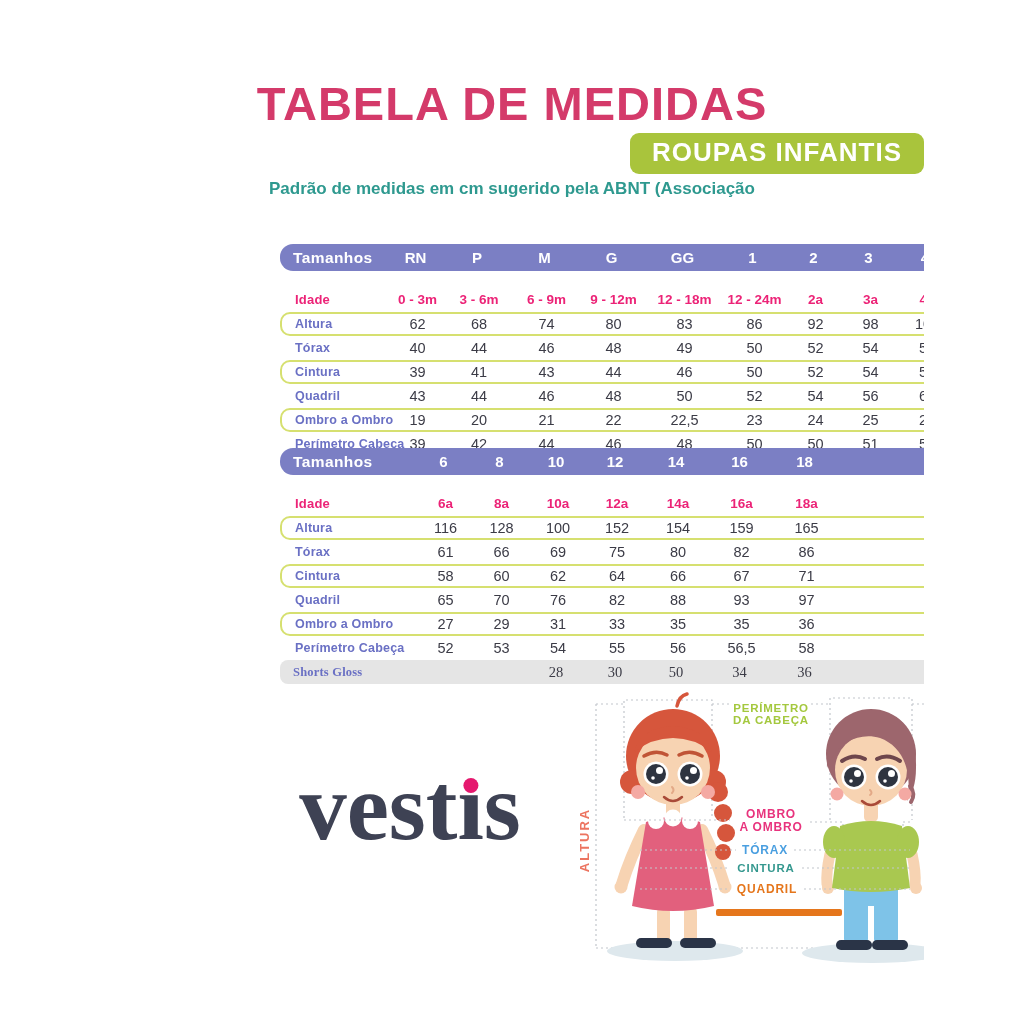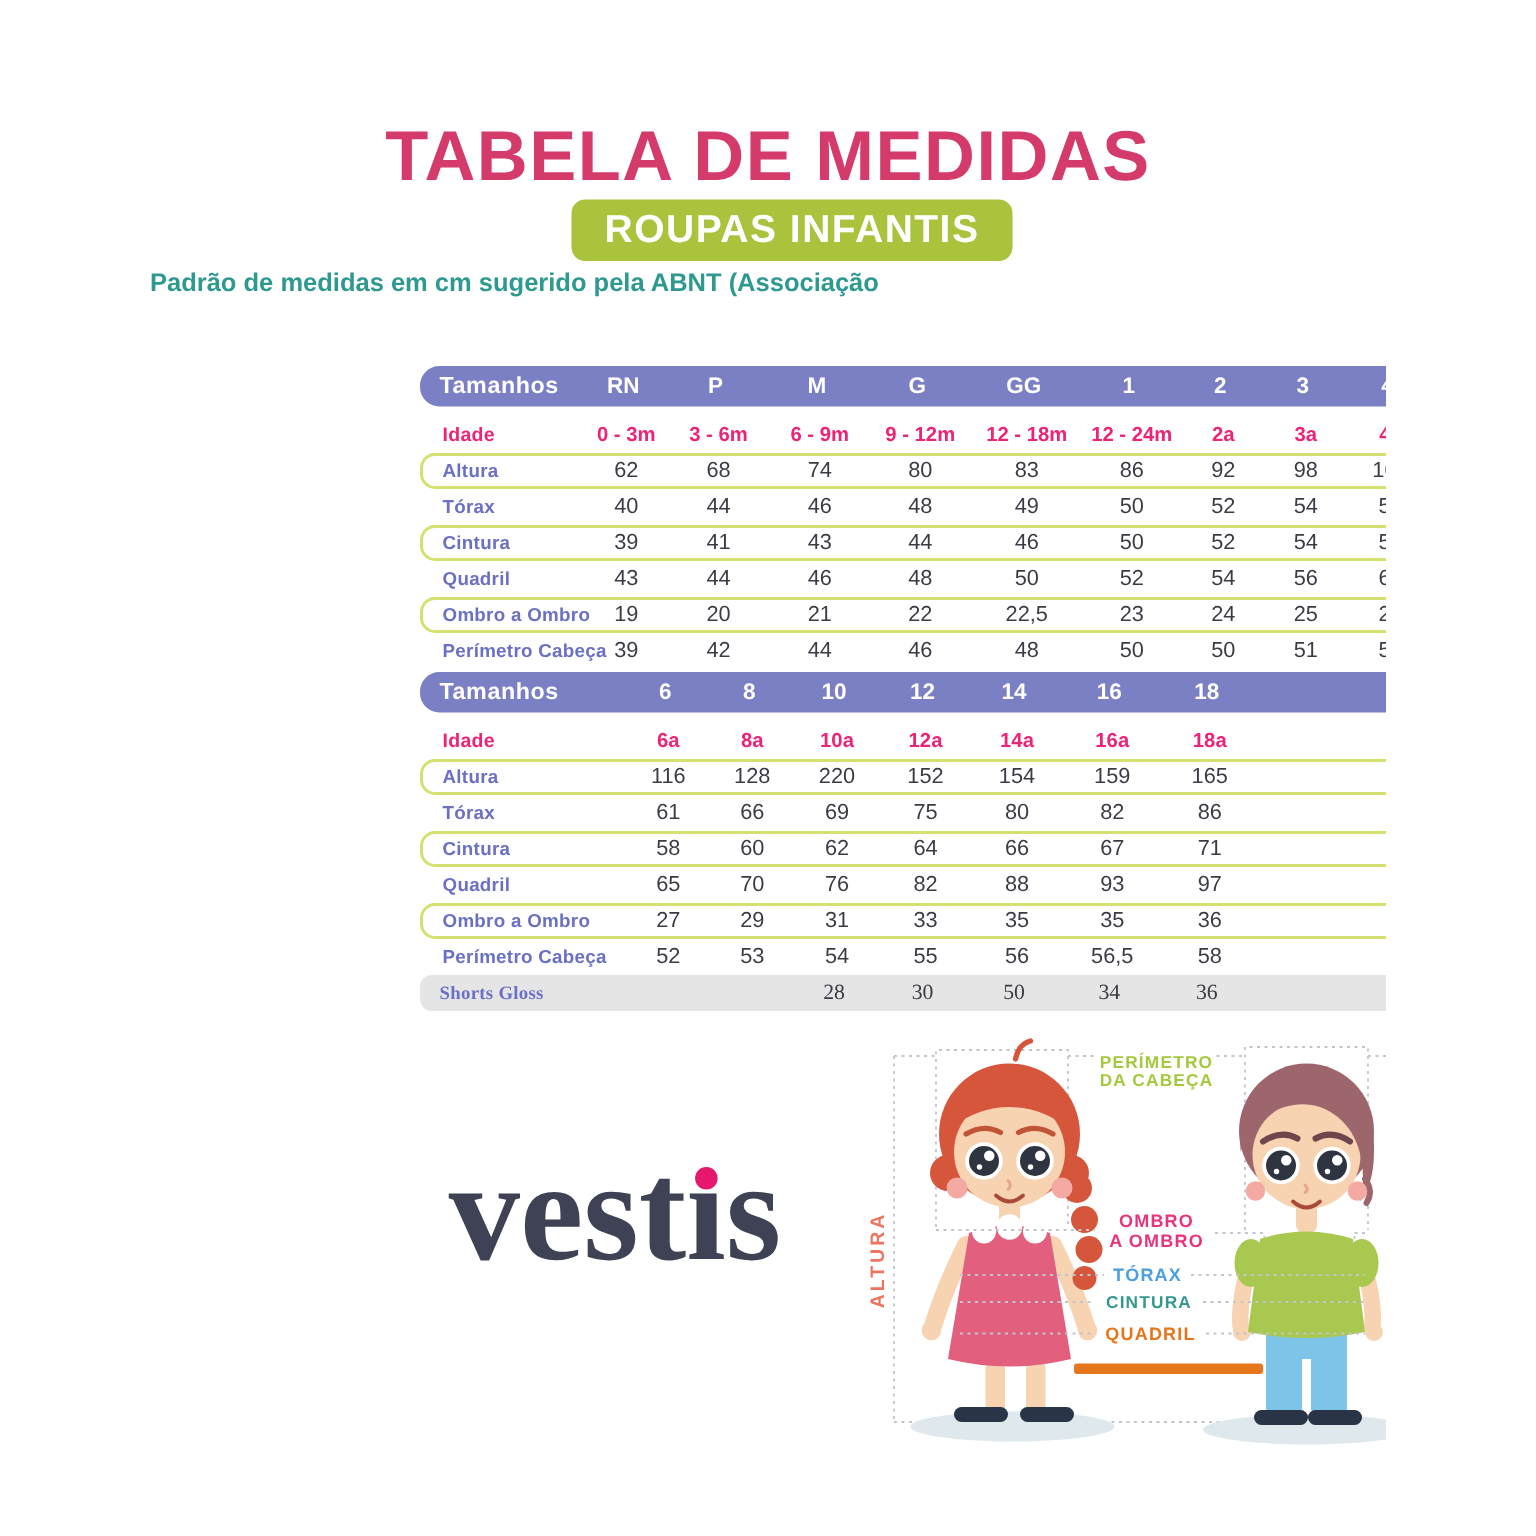--- a/index.html
+++ b/index.html
@@ -2,33 +2,33 @@
 <html><head>
 <meta charset="utf-8">
 <style>
   * { margin:0; padding:0; box-sizing:border-box; }
   body { background:#ffffff; font-family:"Liberation Sans", sans-serif; }
   .page { position:relative; width:824px; height:1024px; background:#ffffff; overflow:hidden; margin:0 auto;padding-left:31px; }
 
   
   .title { position:absolute; top:76px; left:0; width:100%; text-align:center;
            font-size:47px; font-weight:bold; letter-spacing:1px; color:#D43A6A; }
-  .badge-wrap { position:absolute; top:133px; left:16px; width:100%; text-align:center; }
+  .badge-wrap { position:absolute; top:133px; left:0; width:100%; text-align:right; }
   .badge { display:inline-block; background:#A9C43C; color:#ffffff; font-weight:bold;
            font-size:26px; letter-spacing:1px; padding:4px 22px 6px; border-radius:9px; }
-  .subtitle { position:absolute; top:178px; left:0; width:100%; text-align:left;
+  .subtitle { position:absolute; top:178px; left:0; width:100%; text-align:center;
               color:#2E998F; font-size:17px; font-weight:bold; line-height:1.25; }
 
   
   .size-table { position:absolute; left:180px; width:675px; }
   .size-table.t1 { top:244px; --cols:108px 55px 68px 67px 67px 75px 65px 57px 53px 60px; }
   .size-table.t2 { top:448px; --cols:135px 57px 55px 58px 60px 62px 65px 65px 118px; }
   .trow { display:grid; grid-template-columns:var(--cols); align-items:center;
           height:24px; border:2px solid transparent; border-radius:10px; }
-  .trow.thead { background:#7B7FC4; border:none; border-radius:13px; height:27px; margin-bottom:6px; }
+  .trow.thead { background:#7B7FC4; border:none; border-radius:13px; height:27px; margin-bottom:16px; }
   .trow.idade { height:25px; }
   .trow.outlined { border-color:#D6E070; }
   .trow.highlight { background:#e5e5e5; border:none; border-radius:8px;font-family:Liberation Serif, serif; }
   .cell { text-align:center; font-size:14.5px; color:#3B3B46; }
   .rlabel { text-align:left; padding-left:13px; font-weight:bold; font-size:12.5px;
             color:#6A70C4; letter-spacing:0.2px; white-space:nowrap; }
   .thead .rlabel { color:#ffffff; font-size:15.5px; letter-spacing:0.4px; }
   .thead .cell { color:#ffffff; font-size:15px; font-weight:bold; }
   .idade .rlabel { color:#EC2377; font-size:13px; }
   .idade .cell { color:#EC2377; font-size:13.5px; font-weight:bold; }
@@ -178,21 +178,21 @@
         <div class="cell">12a</div>
         <div class="cell">14a</div>
         <div class="cell">16a</div>
         <div class="cell">18a</div>
         <div class="cell"></div>
       </div>
       <div class="trow body outlined">
         <div class="rlabel">Altura</div>
         <div class="cell">116</div>
         <div class="cell">128</div>
-        <div class="cell">220</div>
+        <div class="cell">100</div>
         <div class="cell">152</div>
         <div class="cell">154</div>
         <div class="cell">159</div>
         <div class="cell">165</div>
         <div class="cell"></div>
       </div>
       <div class="trow body">
         <div class="rlabel">Tórax</div>
         <div class="cell">61</div>
         <div class="cell">66</div>

